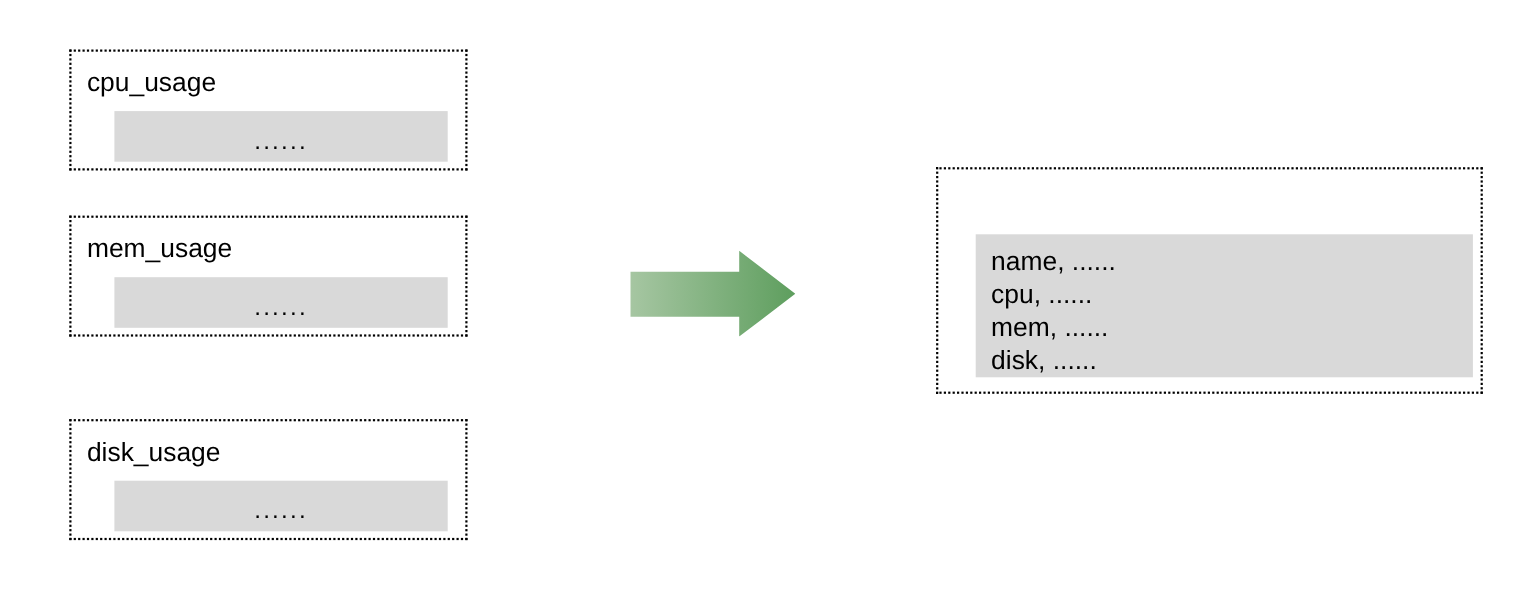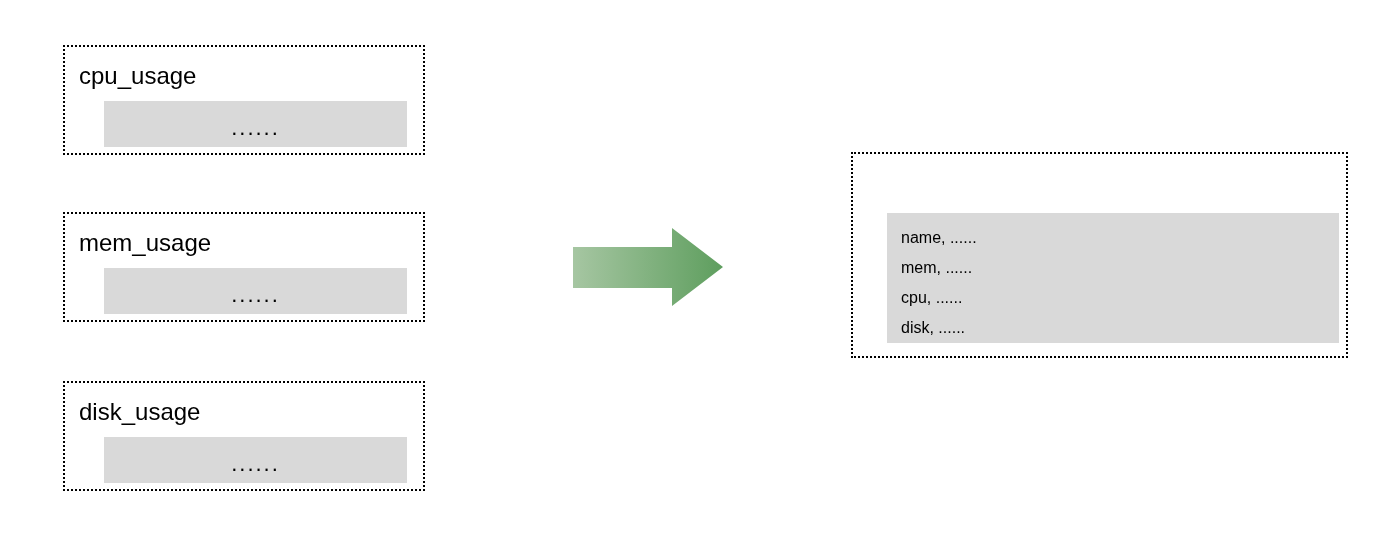--- a/index.html
+++ b/index.html
@@ -64,21 +64,21 @@
     justify-content: center;
   }
   .panel-ellipsis {
     font-size: 22px;
     letter-spacing: 2px;
     color: #000000;
     transform: translateY(4px);
   }
 
   #box-cpu  { top: 45px; }
-  #box-mem  { top: 212px; }
+  #box-mem  { top: 196px; }
   #box-disk { top: 381px; }
 
   
   #box-system {
     left: 851px;
     top: 152px;
     width: 497px;
     height: 206px;
   }
   #box-system .entity-title {
@@ -86,21 +86,21 @@
     top: 16px;
   }
   #box-system .entity-panel {
     left: 34px;
     top: 59px;
     width: 452px;
     height: 130px;
     padding: 10px 0 0 14px;
   }
   .field-row {
-    font-size: 16px;
+    font-size: 24px;
     line-height: 30px;
     color: #000000;
     white-space: nowrap;
   }
 
   
   #flow-arrow {
     position: absolute;
     left: 573px;
     top: 228px;
@@ -140,19 +140,19 @@
         <stop offset="0%" stop-color="#a6c6a2"></stop>
         <stop offset="100%" stop-color="#5e9e5e"></stop>
       </linearGradient>
     </defs>
     <polygon points="0,19 99,19 99,0 150,39 99,78 99,60 0,60" fill="url(#arrowGrad)"></polygon>
   </svg>
 
   <div class="entity-box" id="box-system">
     <div class="entity-panel">
       <div class="field-row">name, ......</div>
+      <div class="field-row">cpu, ......</div>
       <div class="field-row">mem, ......</div>
-      <div class="field-row">cpu, ......</div>
       <div class="field-row">disk, ......</div>
     </div>
   </div>
 
 </div>
 
 </body></html>

